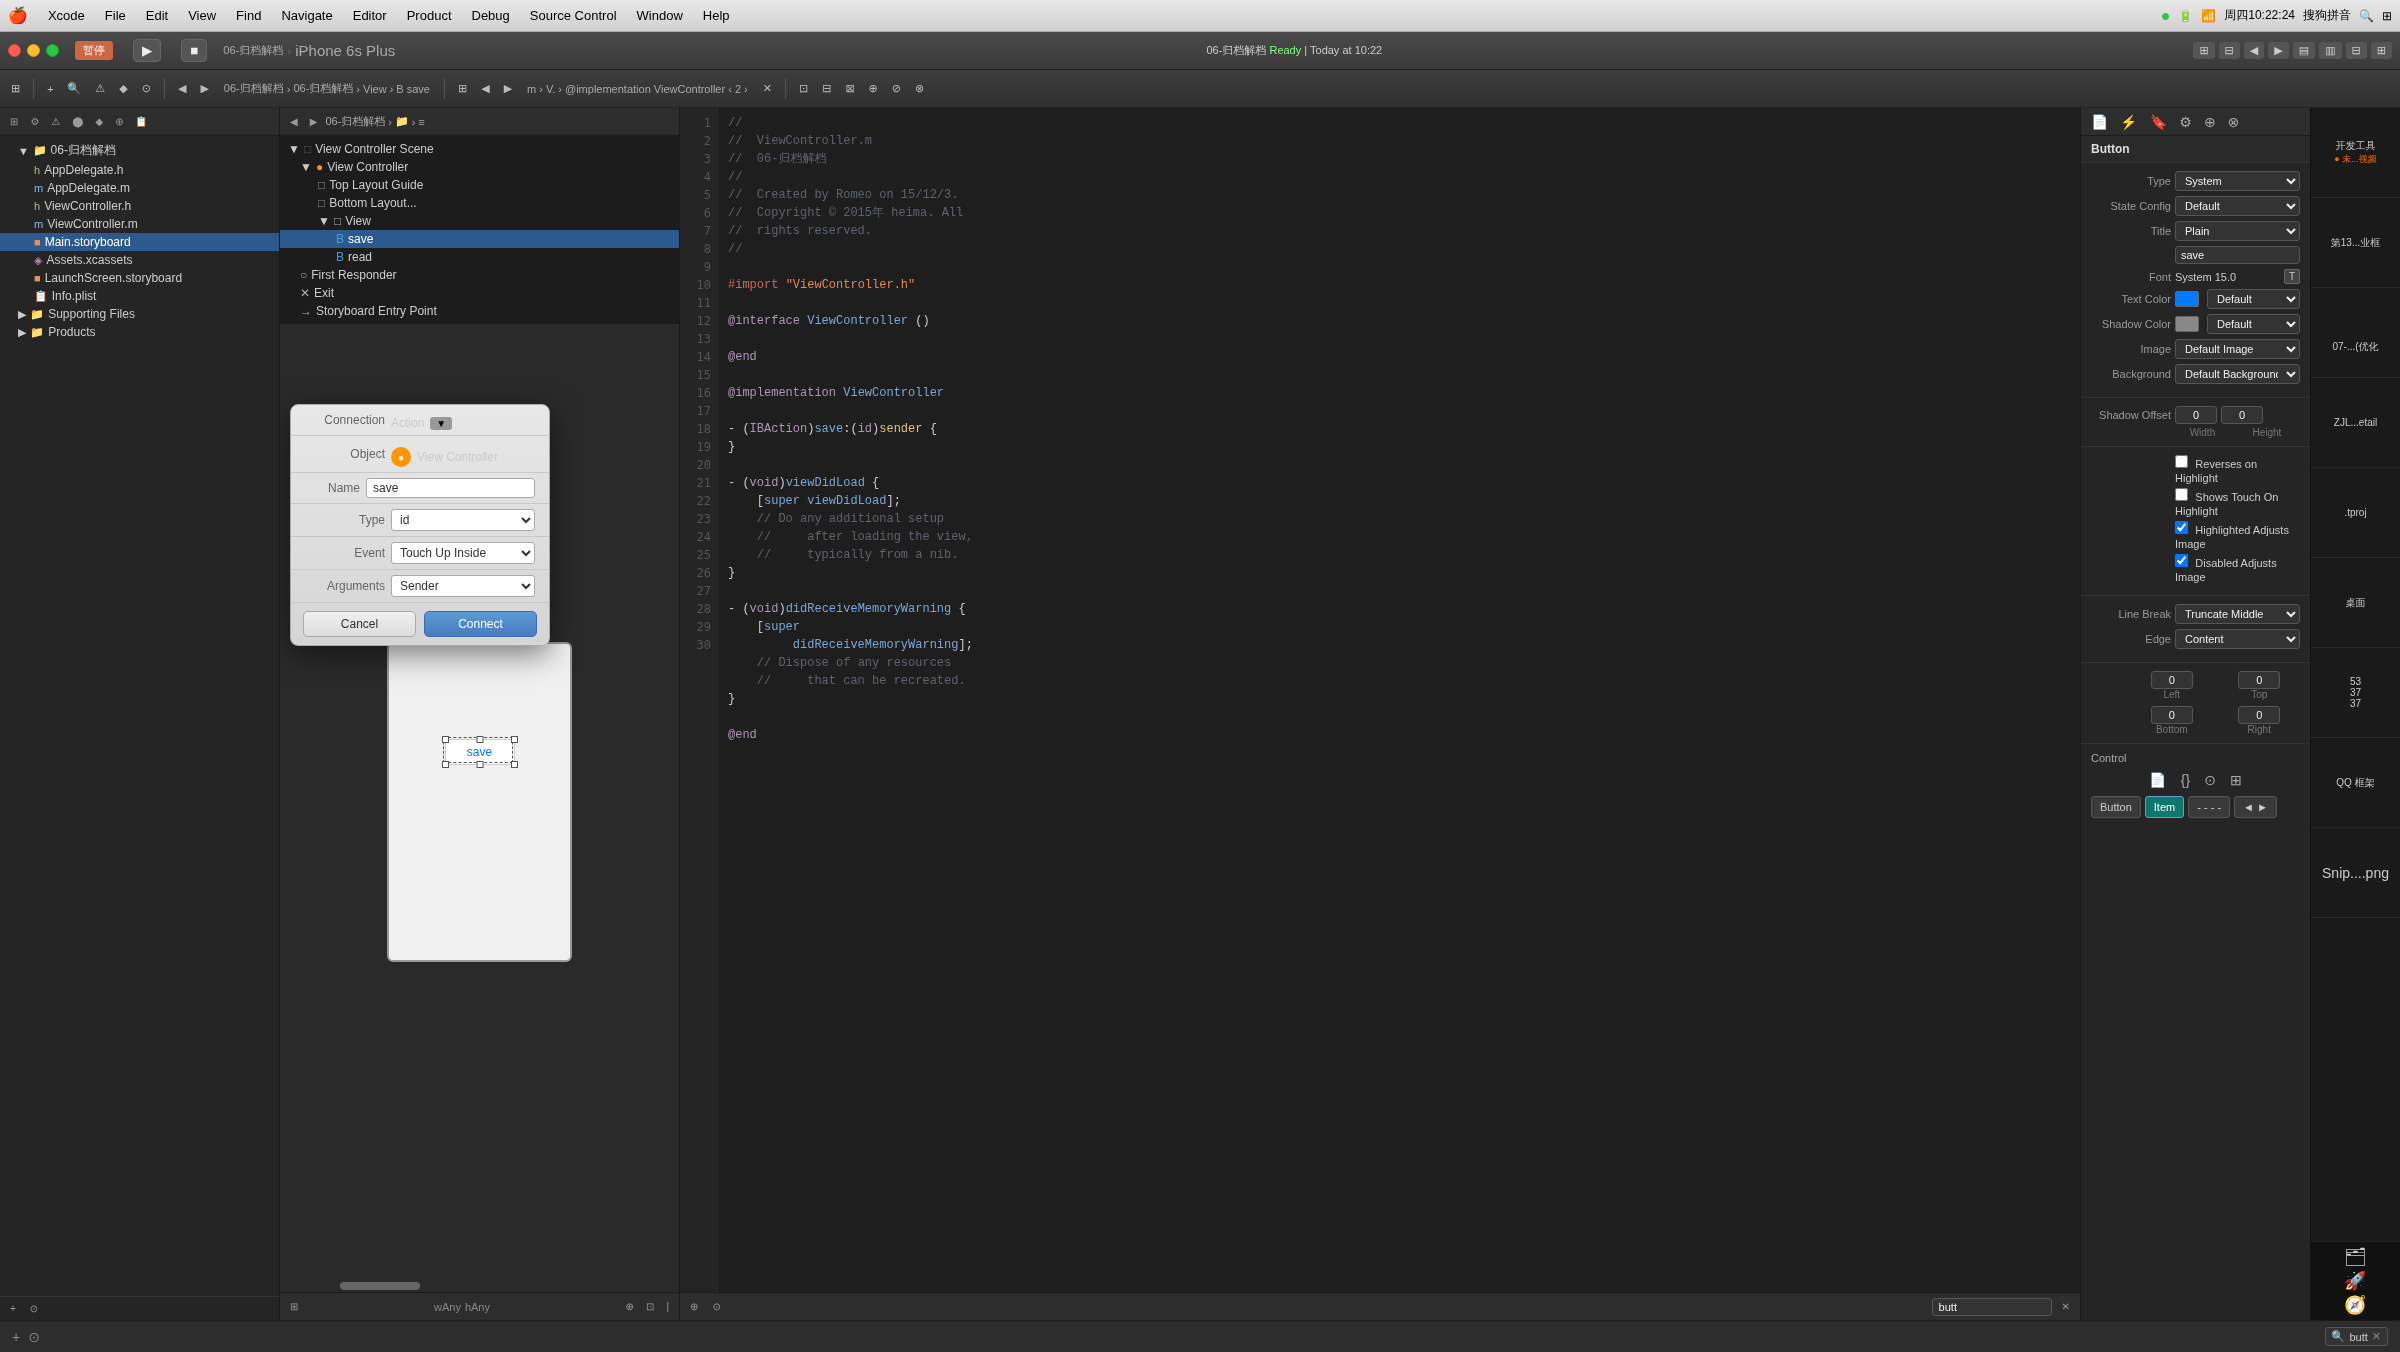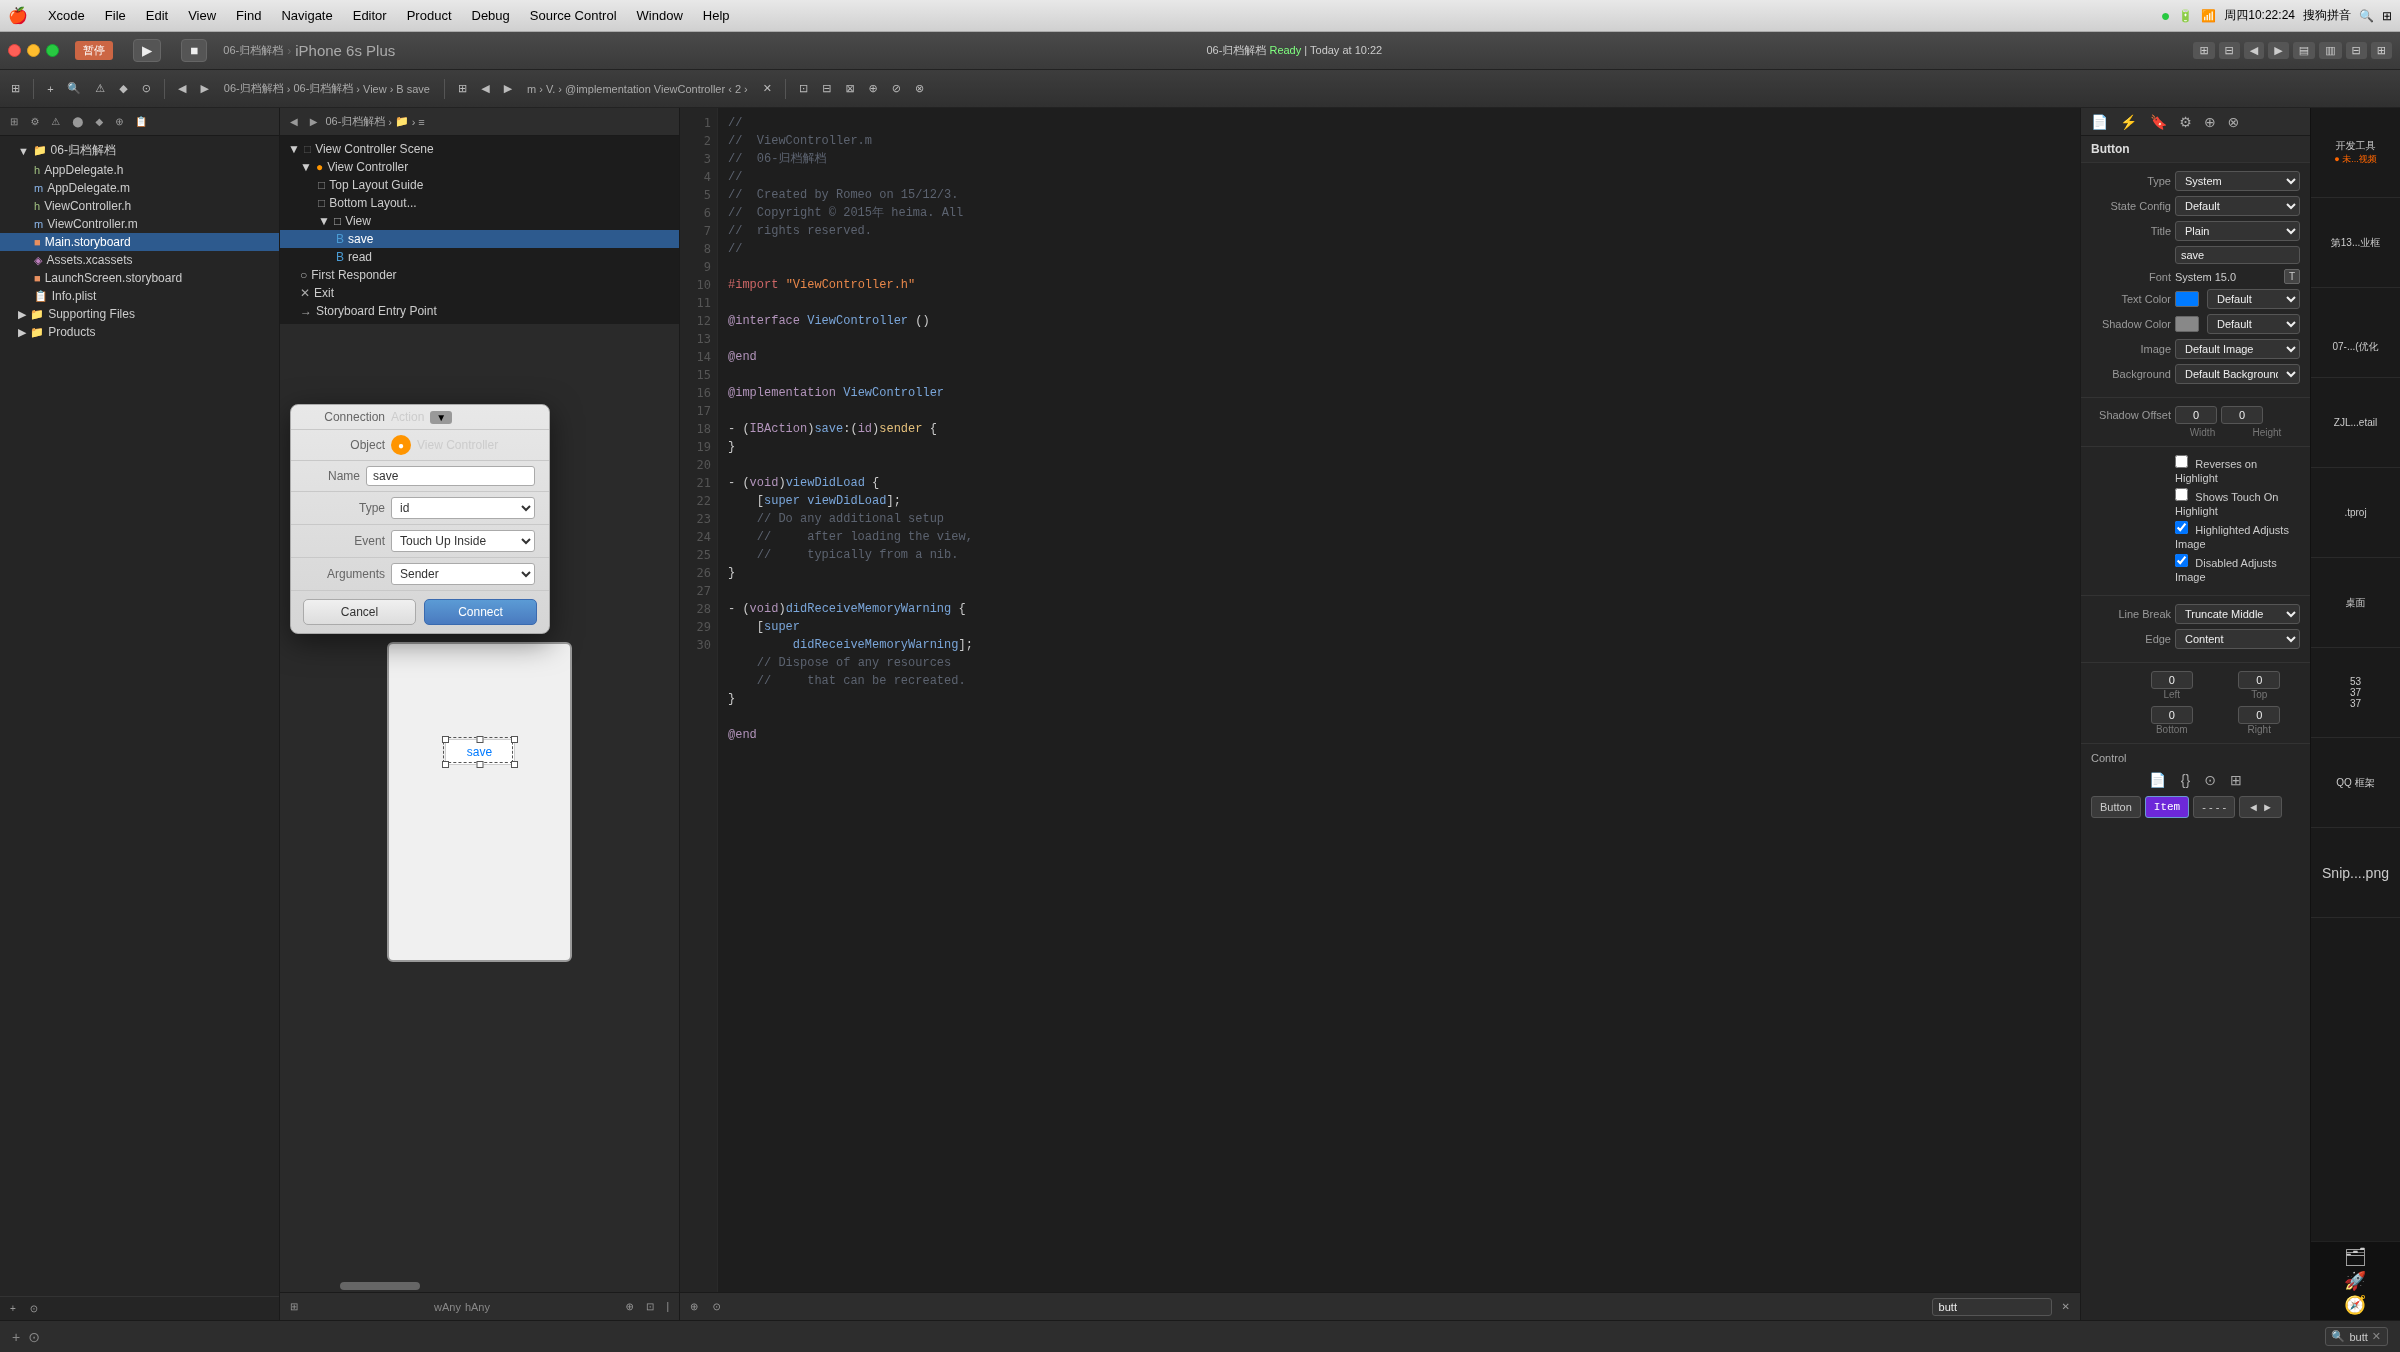--- a/index.html
+++ b/index.html
@@ -100,35 +100,35 @@
     .inspector-value { flex: 1; }
     .inspector-input { background: #333; border: 1px solid #555; border-radius: 3px; color: #eee; padding: 2px 5px; font-size: 11px; width: 100%; }
     .inspector-select { background: #333; border: 1px solid #555; border-radius: 3px; color: #eee; padding: 2px 5px; font-size: 11px; width: 100%; }
     .inspector-checkbox { margin-right: 4px; }
     .inspector-checkbox-label { color: #ccc; font-size: 11px; }
     .color-swatch { width: 24px; height: 16px; border-radius: 2px; border: 1px solid #666; margin-right: 4px; }
     .inspector-num { background: #333; border: 1px solid #555; border-radius: 3px; color: #eee; padding: 2px 5px; font-size: 11px; width: 42px; text-align: center; }
     .control-section { padding: 8px 10px; }
     .control-btns { display: flex; gap: 4px; margin-top: 6px; flex-wrap: wrap; }
     .ctrl-btn { background: #3a3a3a; border: 1px solid #555; border-radius: 3px; padding: 4px 8px; color: #ccc; font-size: 11px; cursor: pointer; }
-    .ctrl-btn.selected { background: #6d28d9; border-color: #6a9acf; color: #fff; font-family: Liberation Mono, monospace; }
+    .ctrl-btn.selected { background: #0f766e; border-color: #6a9acf; color: #fff; }
     .icon-toolbar { display: flex; gap: 6px; justify-content: center; margin-bottom: 6px; }
     .icon-btn { background: none; border: none; color: #aaa; cursor: pointer; font-size: 14px; padding: 2px 4px; }
     .connection-dialog {
       background: linear-gradient(180deg, #e8e8e8, #d5d5d5);
       border: 1px solid #aaa; border-radius: 8px;
       width: 260px; padding: 0; box-shadow: 0 8px 30px rgba(0,0,0,0.5);
       pointer-events: all; position: absolute; top: 100px; left: 20px;
     }
     .dialog-row { display: flex; align-items: center; padding: 5px 14px; gap: 6px; border-bottom: 1px solid #c8c8c8; }
     .dialog-row:last-child { border-bottom: none; }
     .dialog-label { color: #666; font-size: 12px; width: 80px; text-align: right; }
     .dialog-input { flex: 1; background: white; border: 1px solid #aaa; border-radius: 3px; padding: 2px 6px; font-size: 12px; color: #333; }
     .dialog-select { flex: 1; background: white; border: 1px solid #aaa; border-radius: 3px; padding: 2px 4px; font-size: 12px; color: #333; }
-    .dialog-obj { display: flex; align-items: center; gap: 6px; }
+    .dialog-obj { display: flex; align-items: center; gap: 6px; margin-top: 6px; }
     .dialog-obj-icon { width: 20px; height: 20px; background: #ff9500; border-radius: 50%; display: flex; align-items: center; justify-content: center; font-size: 10px; color: white; }
     .dialog-actions { display: flex; justify-content: space-between; padding: 8px 12px; gap: 8px; }
     .dialog-btn { flex: 1; padding: 5px; border-radius: 5px; font-size: 12px; cursor: pointer; text-align: center; border: 1px solid #aaa; background: linear-gradient(180deg, #f0f0f0, #ddd); color: #333; }
     .dialog-btn.primary { background: linear-gradient(180deg, #5b9bd5, #4a7abf); color: white; border-color: #3a6aaf; }
 
     
     .statusbar { display: flex; align-items: center; height: 32px; background: #2d2d2d; border-top: 1px solid #1a1a1a; padding: 0 12px; gap: 8px; color: #888; font-size: 11px; }
 
     
     .right-dock { width: 90px; background: #1a1a1a; border-left: 1px solid #111; display: flex; flex-direction: column; }

